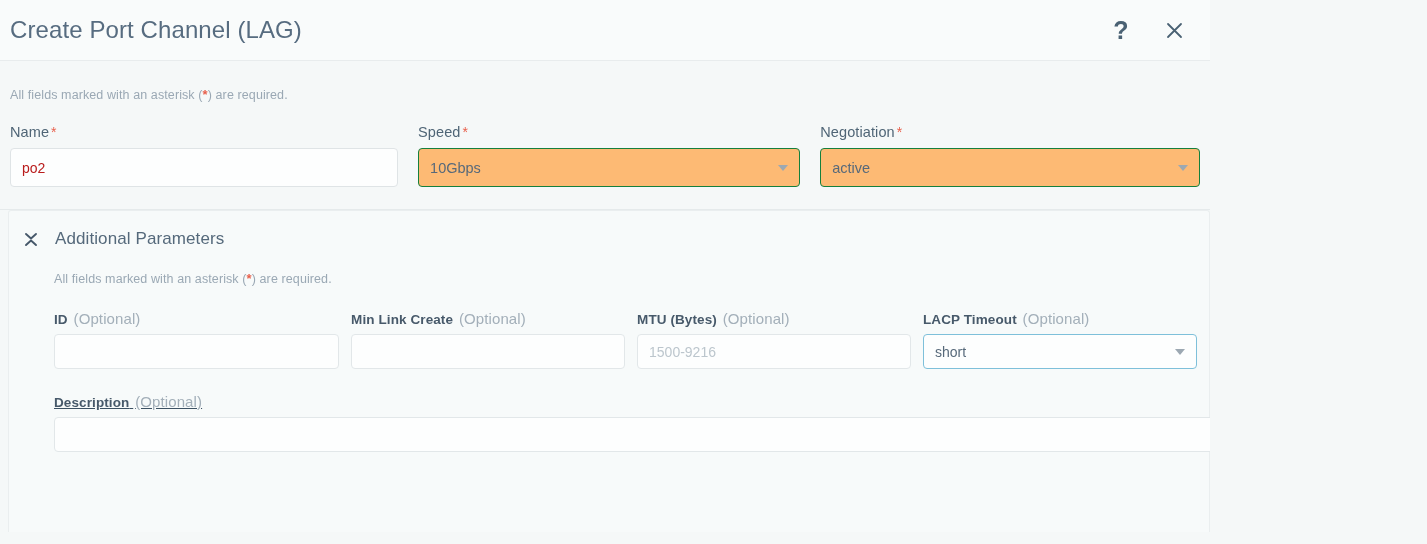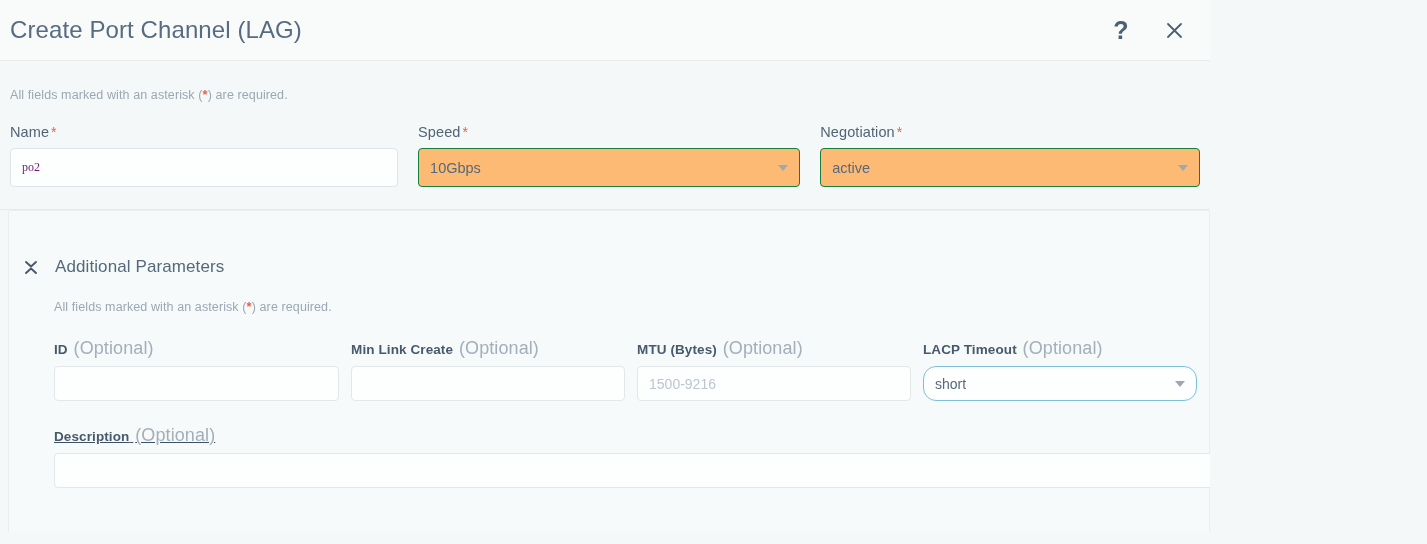--- a/index.html
+++ b/index.html
@@ -117,23 +117,23 @@
     margin-left: 2px;
   }
 
   .text-input {
     width: 100%;
     height: 39px;
     border: 1px solid #dfe4e6;
     border-radius: 4px;
     background: #fdfefe;
     padding: 0 11px;
-    font-size: 12px;
-    color: #701a75;
-    font-family: Liberation Serif, serif;
+    font-size: 14px;
+    color: #b91c1c;
+    font-family: Liberation Sans, sans-serif;
     outline: none;
   }
   .text-input::placeholder { color: #b4bfc7; }
 
   .select-wrap { position: relative; width: 100%; }
 
   .select-input {
     width: 100%;
     height: 39px;
     border: 1px solid #15803d;
@@ -177,21 +177,20 @@
     height: 322px;
     padding: 0;
   }
 
   .params-header {
     display: flex;
     align-items: center;
     gap: 16px;
     padding: 18px 0 0 14px;
     cursor: pointer;
-    margin-top: 28px;
   }
 
   .collapse-icon {
     width: 16px;
     height: 18px;
     display: flex;
     flex-direction: column;
     align-items: center;
     justify-content: center;
     gap: 3px;
@@ -237,21 +236,21 @@
     font-size: 13.5px;
     margin-bottom: 7px;
     display: block;
     color: #47596a;
     font-weight: 700;
     letter-spacing: 0.1px;
   }
   .small-label .optional {
     color: #a3afb9;
     font-weight: 400;
-    font-size: 18px;
+    font-size: 15px;
     margin-left: 2px;
   }
 
   .small-input {
     width: 100%;
     height: 35px;
     border: 1px solid #e2e7e9;
     border-radius: 4px;
     background: #fdfefe;
     padding: 0 11px;
@@ -259,21 +258,21 @@
     color: #57697a;
     font-family: "Liberation Sans", sans-serif;
     outline: none;
   }
   .small-input::placeholder { color: #bcc6cd; }
 
   .small-select {
     width: 100%;
     height: 35px;
     border: 1px solid #e2e7e9;
-    border-radius: 13px;
+    border-radius: 4px;
     background: #fdfefe;
     padding: 0 24px 0 11px;
     font-size: 14px;
     color: #57697a;
     display: flex;
     align-items: center;
     cursor: pointer;
     user-select: none;
   }
   .small-select.focused {

